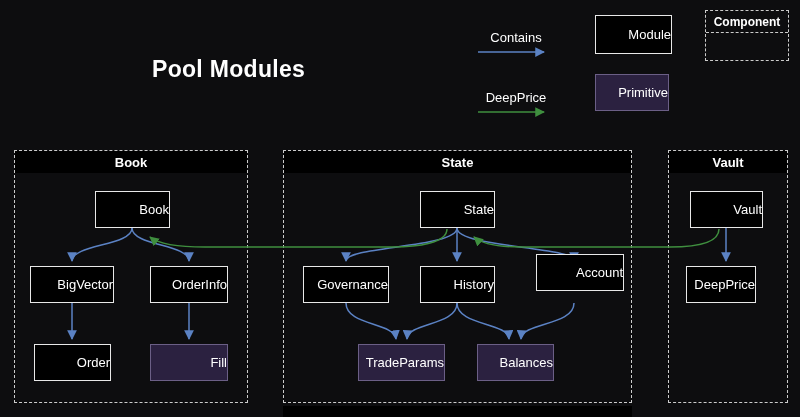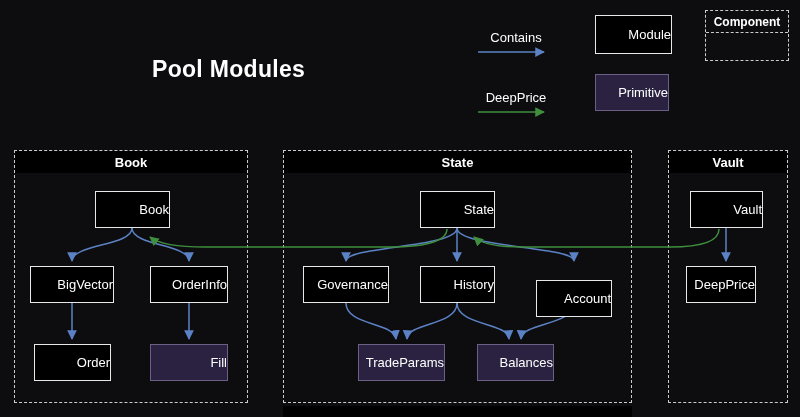--- a/index.html
+++ b/index.html
@@ -113,21 +113,21 @@
   </div>
   <div class="node module" style="left:420px;top:191px;width:75px;height:37px">
     <span>State</span>
   </div>
   <div class="node module" style="left:303px;top:266px;width:86px;height:37px">
     <span>Governance</span>
   </div>
   <div class="node module" style="left:420px;top:266px;width:75px;height:37px">
     <span>History</span>
   </div>
-  <div class="node module" style="left:536px;top:280px;width:76px;height:37px">
+  <div class="node module" style="left:536px;top:254px;width:88px;height:37px">
     <span>Account</span>
   </div>
   <div class="node primitive" style="left:477px;top:344px;width:77px;height:37px">
     <span>Balances</span>
   </div>
   <div class="node primitive" style="left:358px;top:344px;width:87px;height:37px">
     <span>TradeParams</span>
   </div>
 
   <div class="container" style="left:668px;top:150px;width:120px;height:253px">

